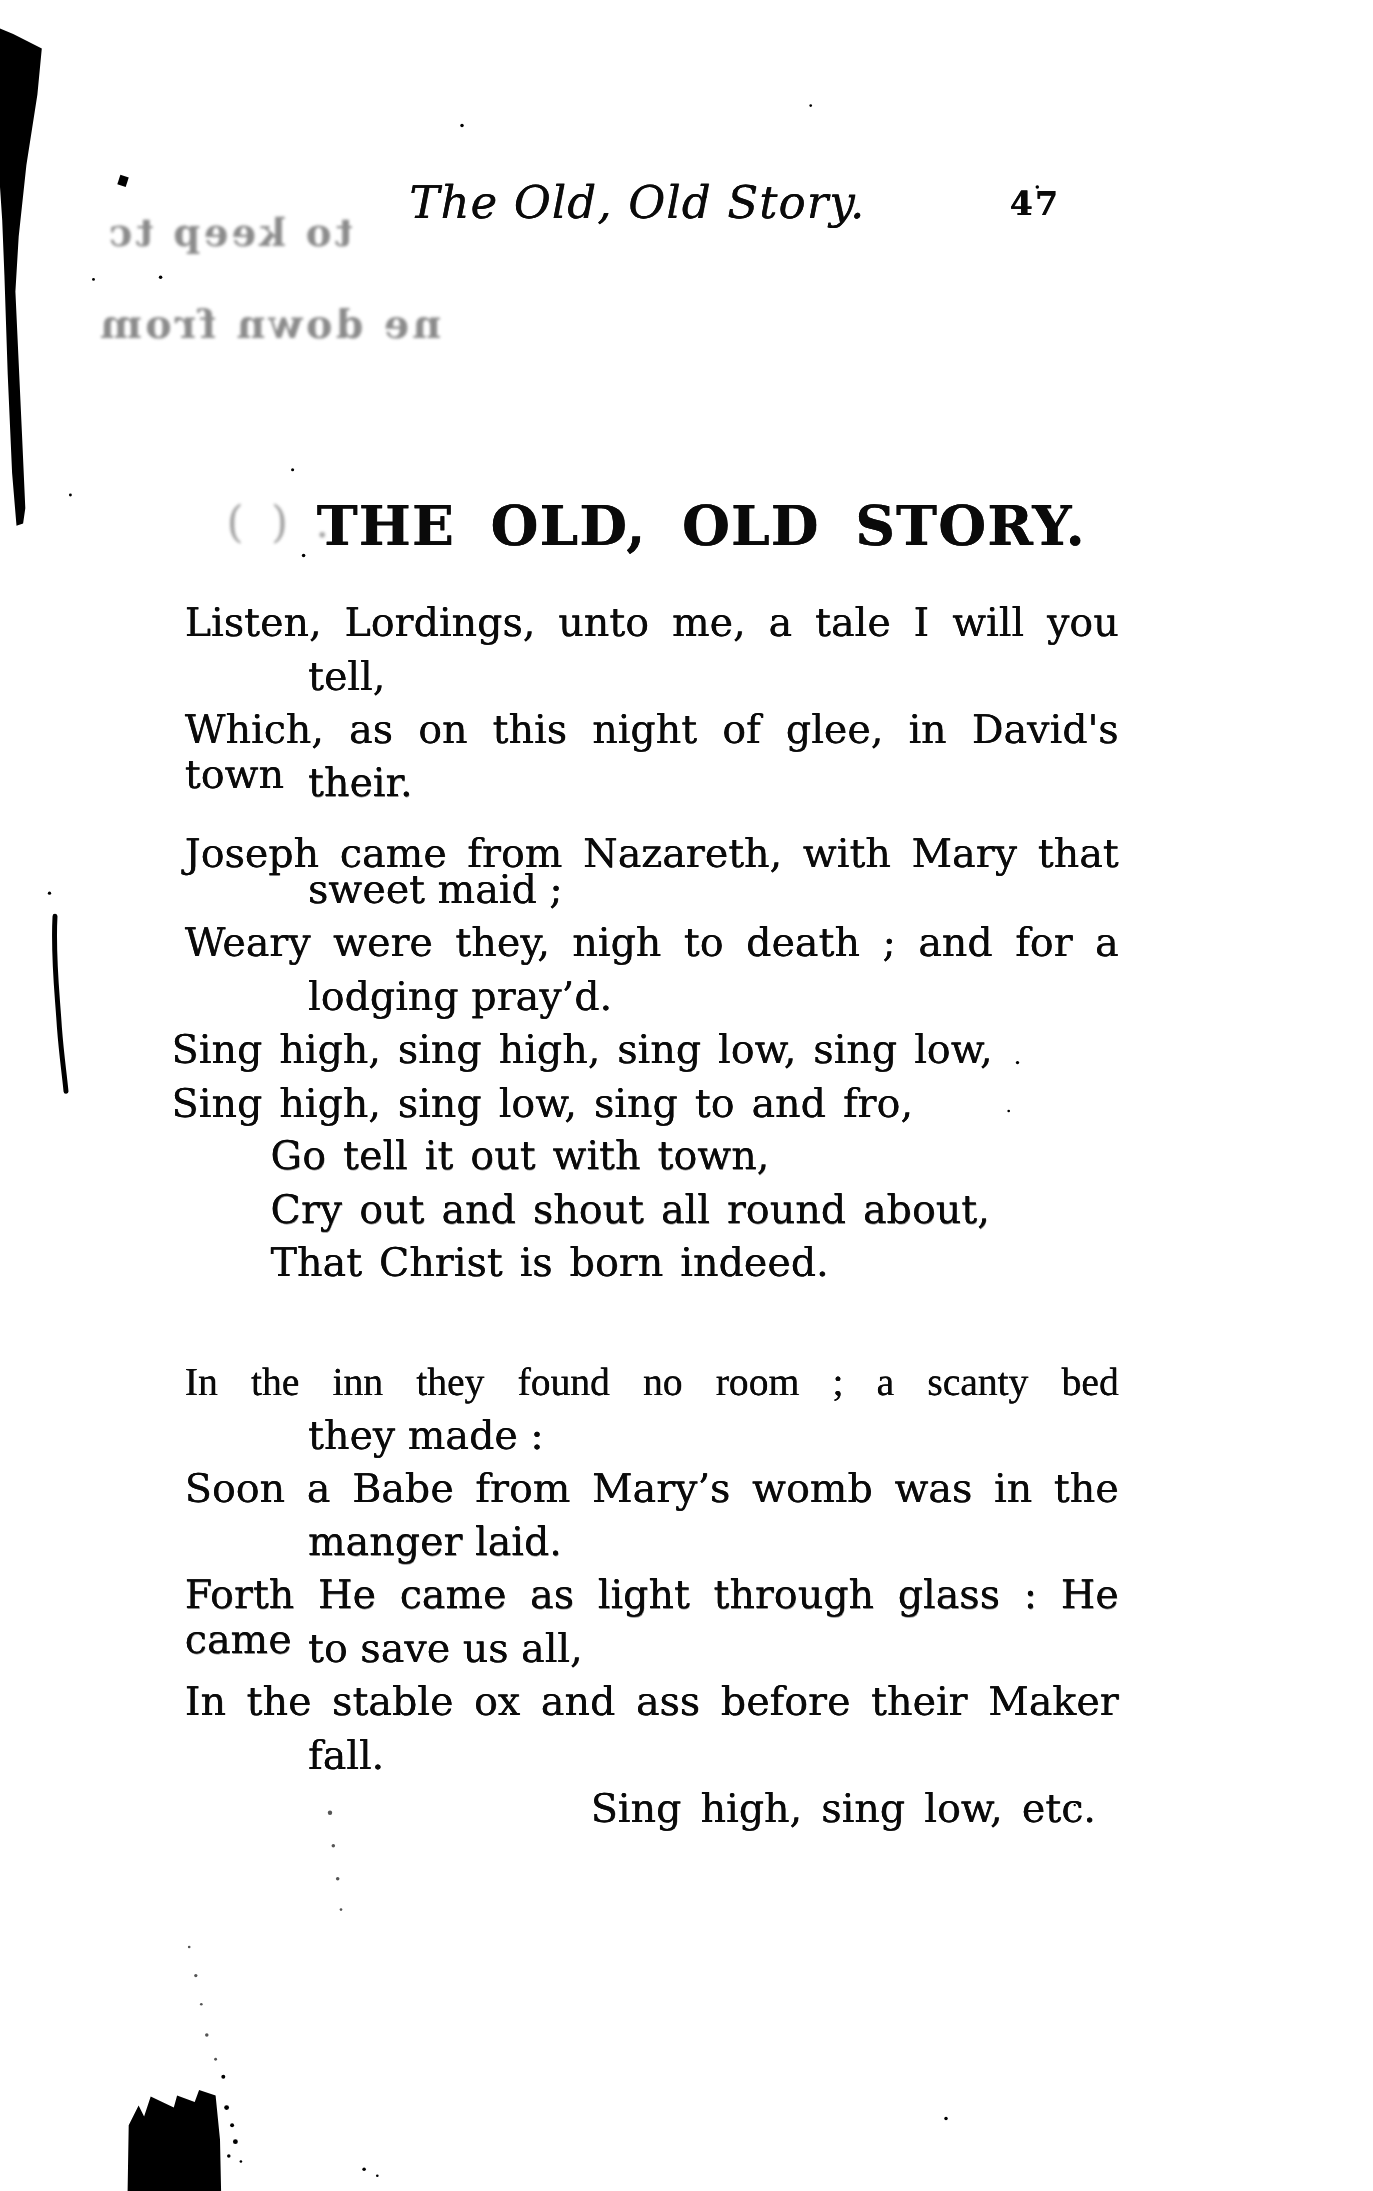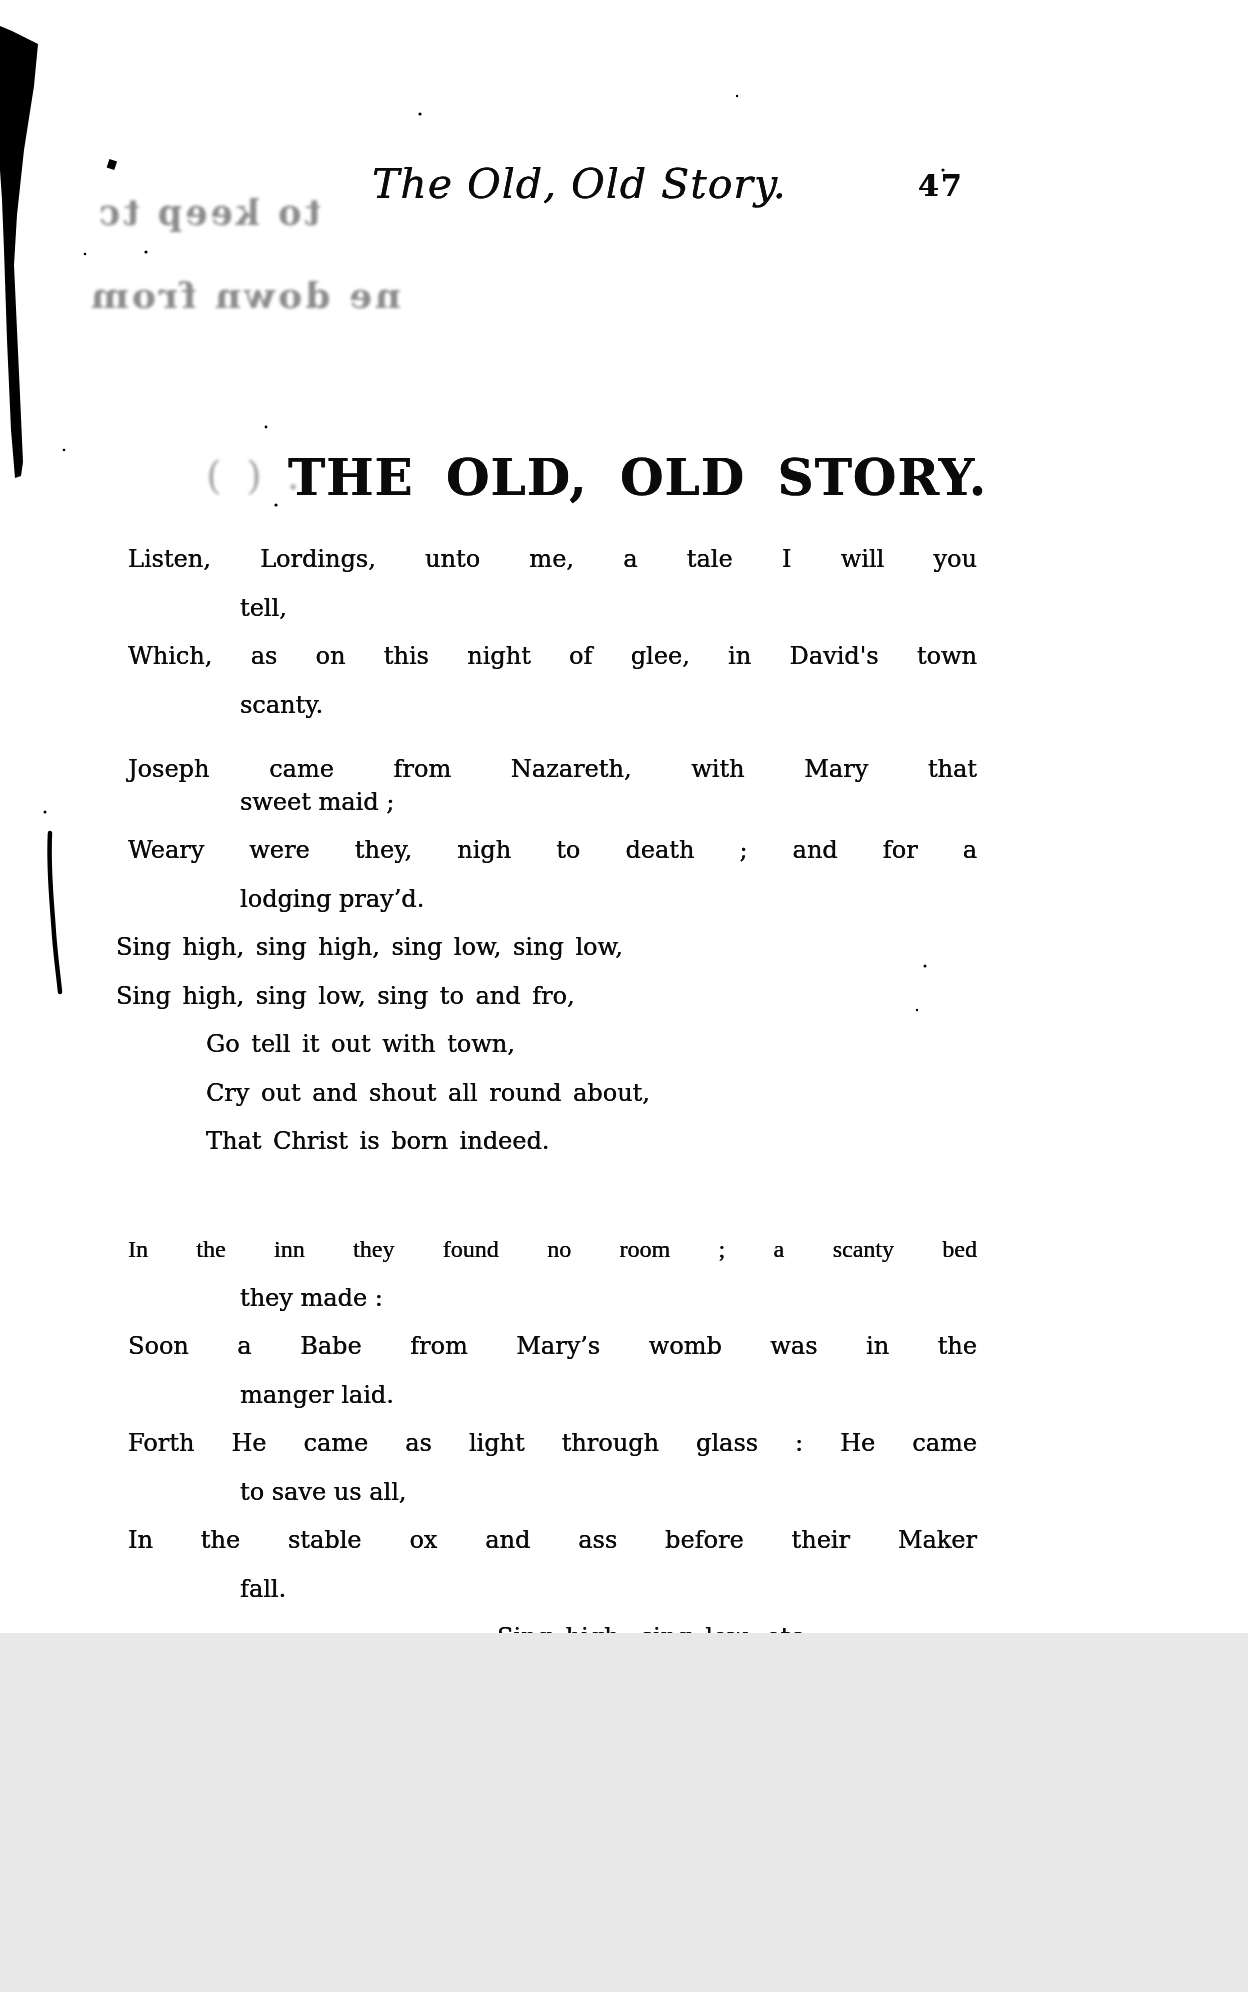--- a/index.html
+++ b/index.html
@@ -1,19 +1,19 @@
 <!DOCTYPE html>
 <html><head>
 <meta charset="utf-8">
 <style>
   html,body{margin:0;padding:0;}
   body{background:#e8e8e8;}
   #page{
     position:relative;
-    width:1248px;height:1633px;
+    width:1248px;height:1992px;
     background:#ffffff;
     overflow:hidden;
     font-family:"DejaVu Serif","Liberation Serif",serif;
     color:#0a0a0a;
   }
   .ink{ text-shadow:0 0 .5px rgba(0,0,0,.9), .4px .3px 0 rgba(0,0,0,.45); }
 
   
   #running-title{
     position:absolute;left:372px;top:160px;
@@ -46,21 +46,21 @@
   }
   #title-smudge{
     position:absolute;left:206px;top:452px;
     font-size:40px;color:#8d8d8d;filter:blur(1.4px);opacity:.8;
     letter-spacing:6px;
   }
 
   
   .pline{
     position:absolute;
-    font-size:24px;line-height:1.15;white-space:nowrap;
+    font-size:36px;line-height:1.15;white-space:nowrap;margin-left:40px;
   }
   .ln-flush{
     left:128px;width:849px;white-space:normal;
     text-align:justify;text-align-last:justify;
   }
   .ln-hang{left:240px;}
   .ln-refrain{left:116px;word-spacing:4px;}
   .ln-refrain-in{left:206px;word-spacing:4px;}
   .ln-close{left:497px;word-spacing:6px;}
 
@@ -77,21 +77,21 @@
   <div id="bleed-1" class="bleed">to keep  tc</div>
   <div id="bleed-2" class="bleed">ne down from</div>
 
   <div id="title-smudge">( ) .</div>
   <div id="poem-title" class="ink">THE OLD, OLD STORY.</div>
 
   <div id="poem-body">
       <div class="pline ink ln-flush" style="top: 546px;">Listen, Lordings, unto me, a tale I will you</div>
       <div class="pline ink ln-hang" style="top: 594.5px;">tell,</div>
       <div class="pline ink ln-flush" style="top: 643px;">Which, as on this night of glee, in David's town</div>
-      <div class="pline ink ln-hang" style="top: 691.5px;">scanty.</div>
+      <div class="pline ink ln-hang" style="top: 691.5px;">their.</div>
       <div class="pline ink ln-flush" style="top: 756px;">Joseph came from Nazareth, with Mary that</div>
       <div class="pline ink ln-hang" style="top: 788.5px;">sweet maid ;</div>
       <div class="pline ink ln-flush" style="top: 837px;">Weary were they, nigh to death ; and for a</div>
       <div class="pline ink ln-hang" style="top: 885.5px;">lodging pray’d.</div>
       <div class="pline ink ln-refrain" style="top: 934px;">Sing high, sing high, sing low, sing low,</div>
       <div class="pline ink ln-refrain" style="top: 982.5px;">Sing high, sing low, sing to and fro,</div>
       <div class="pline ink ln-refrain-in" style="top: 1031px;">Go tell it out with town,</div>
       <div class="pline ink ln-refrain-in" style="top: 1079.5px;">Cry out and shout all round about,</div>
       <div class="pline ink ln-refrain-in" style="top: 1128px;">That Christ is born indeed.</div>
       <div class="pline ink ln-flush" style="top: 1236px; font-family: Liberation Serif, serif;">In the inn they found no room ; a scanty bed</div>

